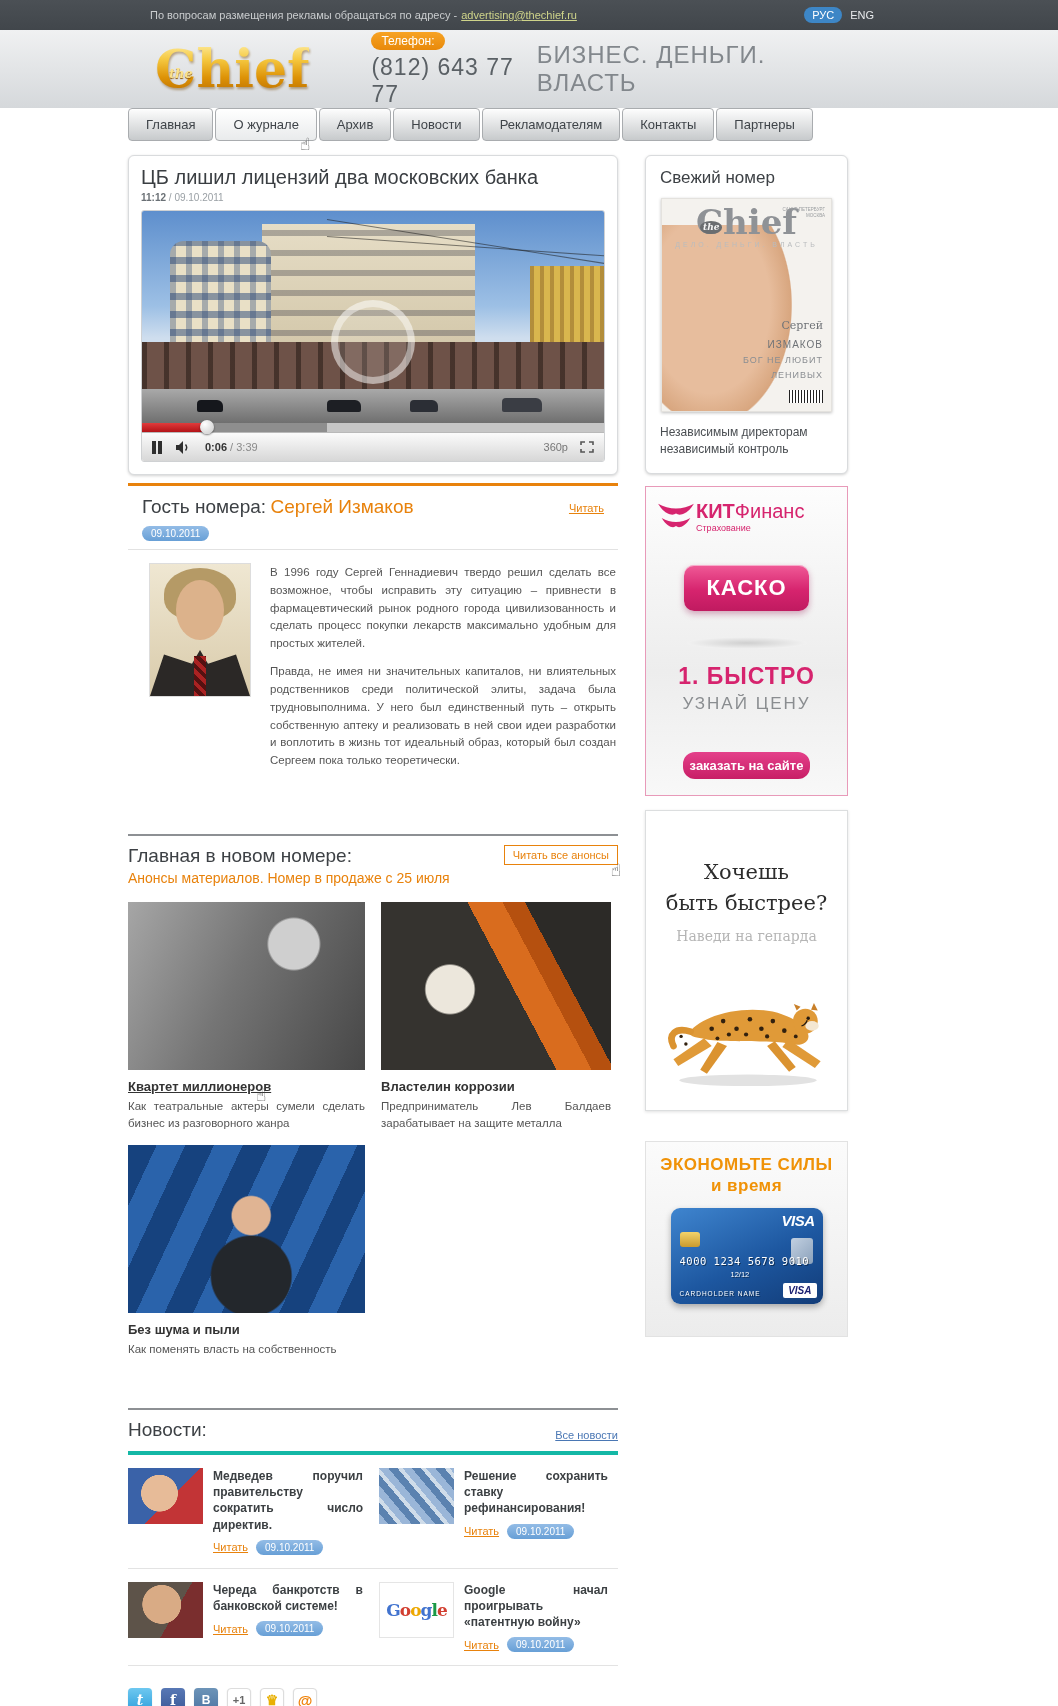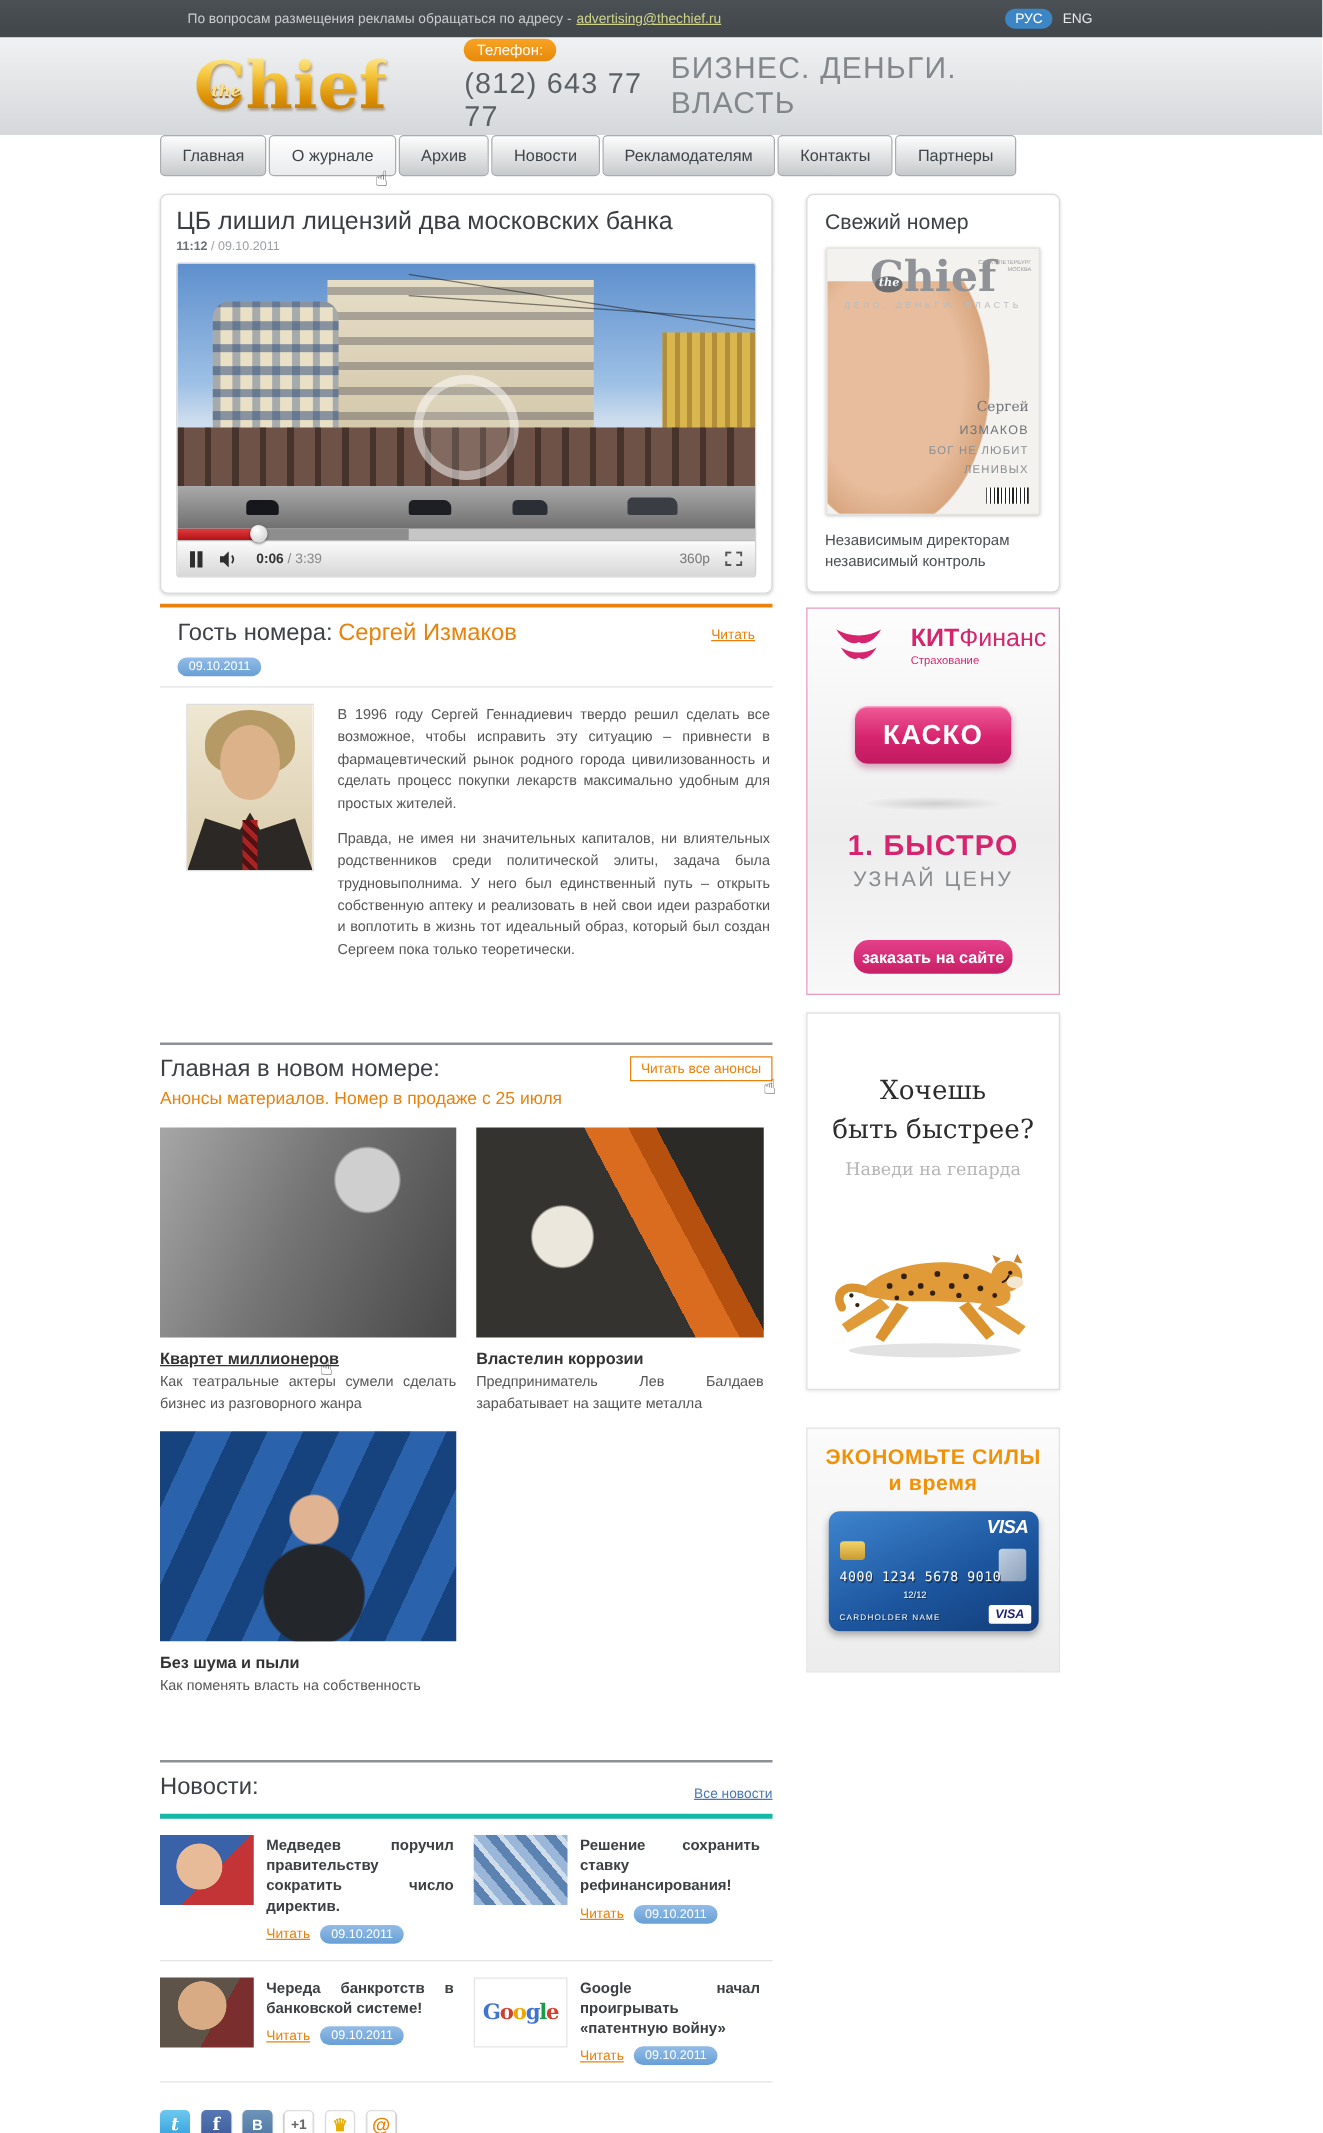--- a/index.html
+++ b/index.html
@@ -145,38 +145,38 @@
   .cover-cities{position:absolute;right:6px;top:8px;font-size:4.5px;color:#9a9da0;text-align:right;line-height:1.4}
   .cover-tagline{position:relative;text-align:center;font-size:7px;letter-spacing:3px;color:#b9bcbe;margin-top:2px}
   .cover-text{position:absolute;right:8px;top:118px;text-align:right;color:#6f7377;line-height:1.7}
   .cover-text .n1{font-family:"DejaVu Serif",serif;font-size:11px}
   .cover-text .n2{font-size:10px;letter-spacing:1px}
   .cover-text .l1,.cover-text .l2{font-size:9px;color:#8a8e92;letter-spacing:1px}
   .barcode{position:absolute;right:8px;bottom:8px;width:34px;height:13px;background:repeating-linear-gradient(90deg,#222 0 1px,#fff 1px 3px)}
   .cover-caption{font-size:12px;color:#4a4e52;line-height:1.45;margin-top:12px}
 
   .kit{margin-top:12px;border:1px solid #e89ab9;background:linear-gradient(#fdfdfd,#ededed 60%,#f8f8f8);padding:14px 10px 16px;text-align:center}
-  .kit-logo{display:flex;align-items:flex-start;justify-content:flex-end;gap:22px}
+  .kit-logo{display:flex;align-items:flex-start;justify-content:flex-start;gap:0}
   .kit-name{font-size:20px;color:#d6246e;line-height:1}
   .kit-name b{font-weight:bold}
   .kit-sub{font-size:9px;color:#d6246e;margin-top:2px;text-align:left}
   .kasko{display:inline-block;margin-top:30px;background:linear-gradient(#f05a97,#d6246e 55%,#c01a60);color:#fff;font-weight:bold;font-size:22px;letter-spacing:1px;border-radius:10px;padding:10px 22px;box-shadow:0 3px 6px rgba(150,20,80,.35),inset 0 1px 0 rgba(255,255,255,.5)}
   .pedestal{width:120px;height:12px;margin:26px auto 0;background:radial-gradient(ellipse at 50% 50%,#cfcfcf,#f1f1f1 70%);border-radius:50%}
   .kit-fast{font-size:23px;font-weight:bold;color:#d6246e;margin-top:14px;letter-spacing:1px}
   .kit-price{font-size:17px;color:#8a8d90;letter-spacing:2px;margin-top:4px}
   .kit-order{display:inline-block;margin-top:38px;background:linear-gradient(#e4408a,#c81e66);color:#fff;font-size:13px;font-weight:bold;border-radius:12px;padding:6px 7px}
 
   .cheetah-card{margin-top:14px;border:1px solid #dcdedf;background:#fff;box-shadow:0 1px 3px rgba(0,0,0,.12);padding:46px 16px 16px;text-align:center}
   .ch-title{font-family:"DejaVu Serif",serif;font-size:21px;color:#2c2c2c;line-height:1.5}
   .ch-sub{font-family:"DejaVu Serif",serif;font-size:14px;color:#b5b5b5;margin-top:8px}
   .ch-img{margin-top:34px}
 
   .visa{margin-top:30px;border:1px solid #e2e2e2;background:linear-gradient(#fbfbfb,#ececec);padding:12px 8px 18px;text-align:center}
   .visa-head{font-size:17px;font-weight:bold;color:#f09207;line-height:1.25;letter-spacing:.5px}
-  .vcard{position:relative;width:168px;height:96px;margin:12px auto 14px;border-radius:9px;background:linear-gradient(155deg,#3f85cf,#1d57a0 55%,#123c78);box-shadow:0 3px 6px rgba(0,0,0,.3);color:#fff;text-align:center;padding:6px 8px}
+  .vcard{position:relative;width:152px;height:96px;margin:12px auto 14px;border-radius:9px;background:linear-gradient(155deg,#3f85cf,#1d57a0 55%,#123c78);box-shadow:0 3px 6px rgba(0,0,0,.3);color:#fff;text-align:center;padding:6px 8px}
   .vcard .vbrand{position:absolute;right:8px;top:4px;font-size:15px;font-style:italic;font-weight:bold;letter-spacing:-.5px}
   .vcard .chip{position:absolute;left:9px;top:24px;width:20px;height:15px;border-radius:3px;background:linear-gradient(#f3d36a,#c89a2e)}
   .vcard .holo{position:absolute;right:10px;top:30px;width:22px;height:26px;background:linear-gradient(135deg,#dfe5ec,#9fb0c2);border-radius:3px;opacity:.85}
   .vcard .vnum{position:absolute;left:9px;top:47px;font-family:"DejaVu Sans Mono",monospace;font-size:10.5px;letter-spacing:.5px;text-shadow:1px 1px 0 rgba(0,0,0,.45)}
   .vcard .vexp{position:absolute;left:60px;top:62px;font-size:7.5px;text-shadow:1px 1px 0 rgba(0,0,0,.45)}
   .vcard .vholder{position:absolute;left:9px;bottom:7px;font-size:6.5px;letter-spacing:1px;text-shadow:1px 1px 0 rgba(0,0,0,.45)}
   .vcard .vlogo{position:absolute;right:6px;bottom:6px;background:#fff;color:#1a1f71;font-size:10px;font-weight:bold;font-style:italic;padding:2px 5px;border-radius:2px}
 </style>
 </head>
 <body>

